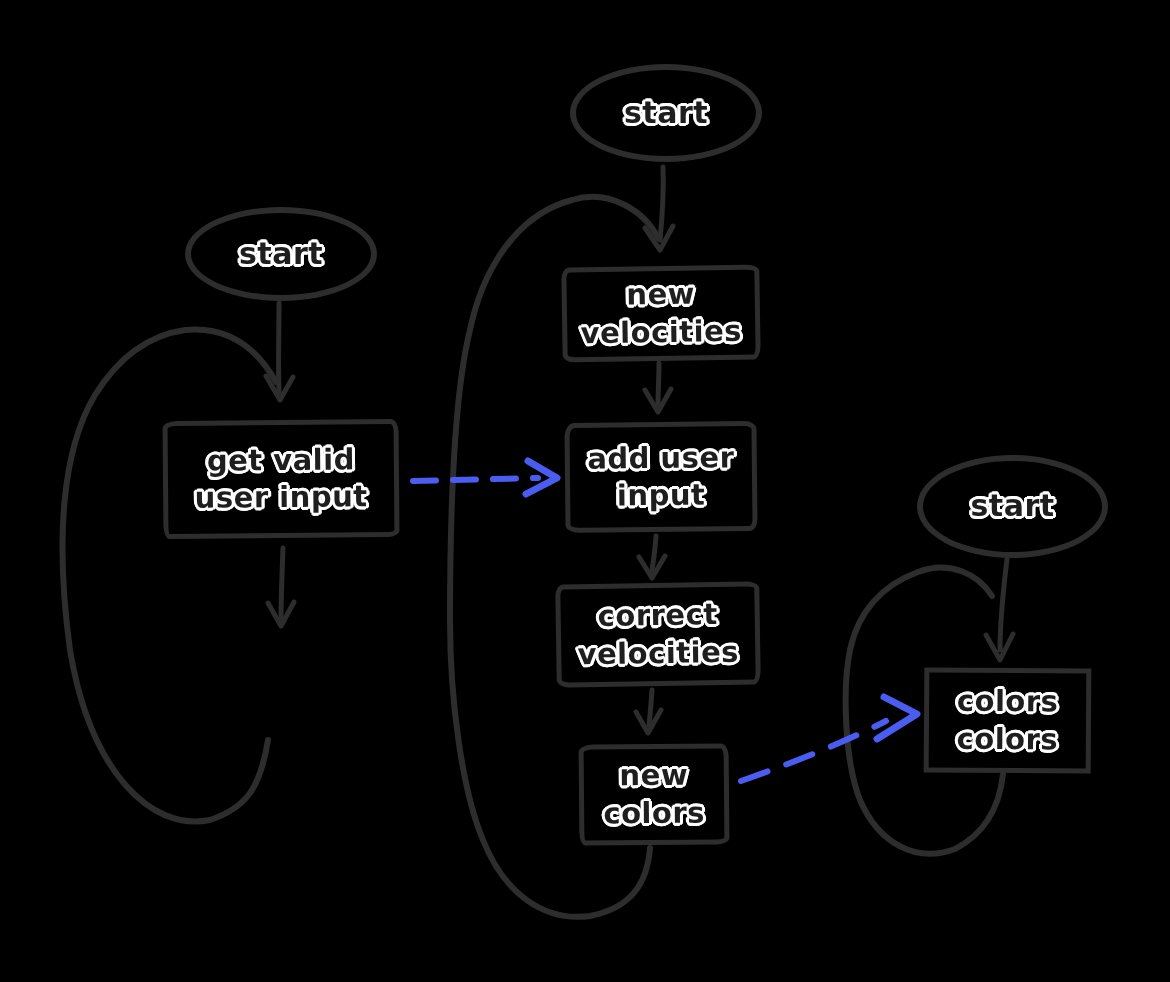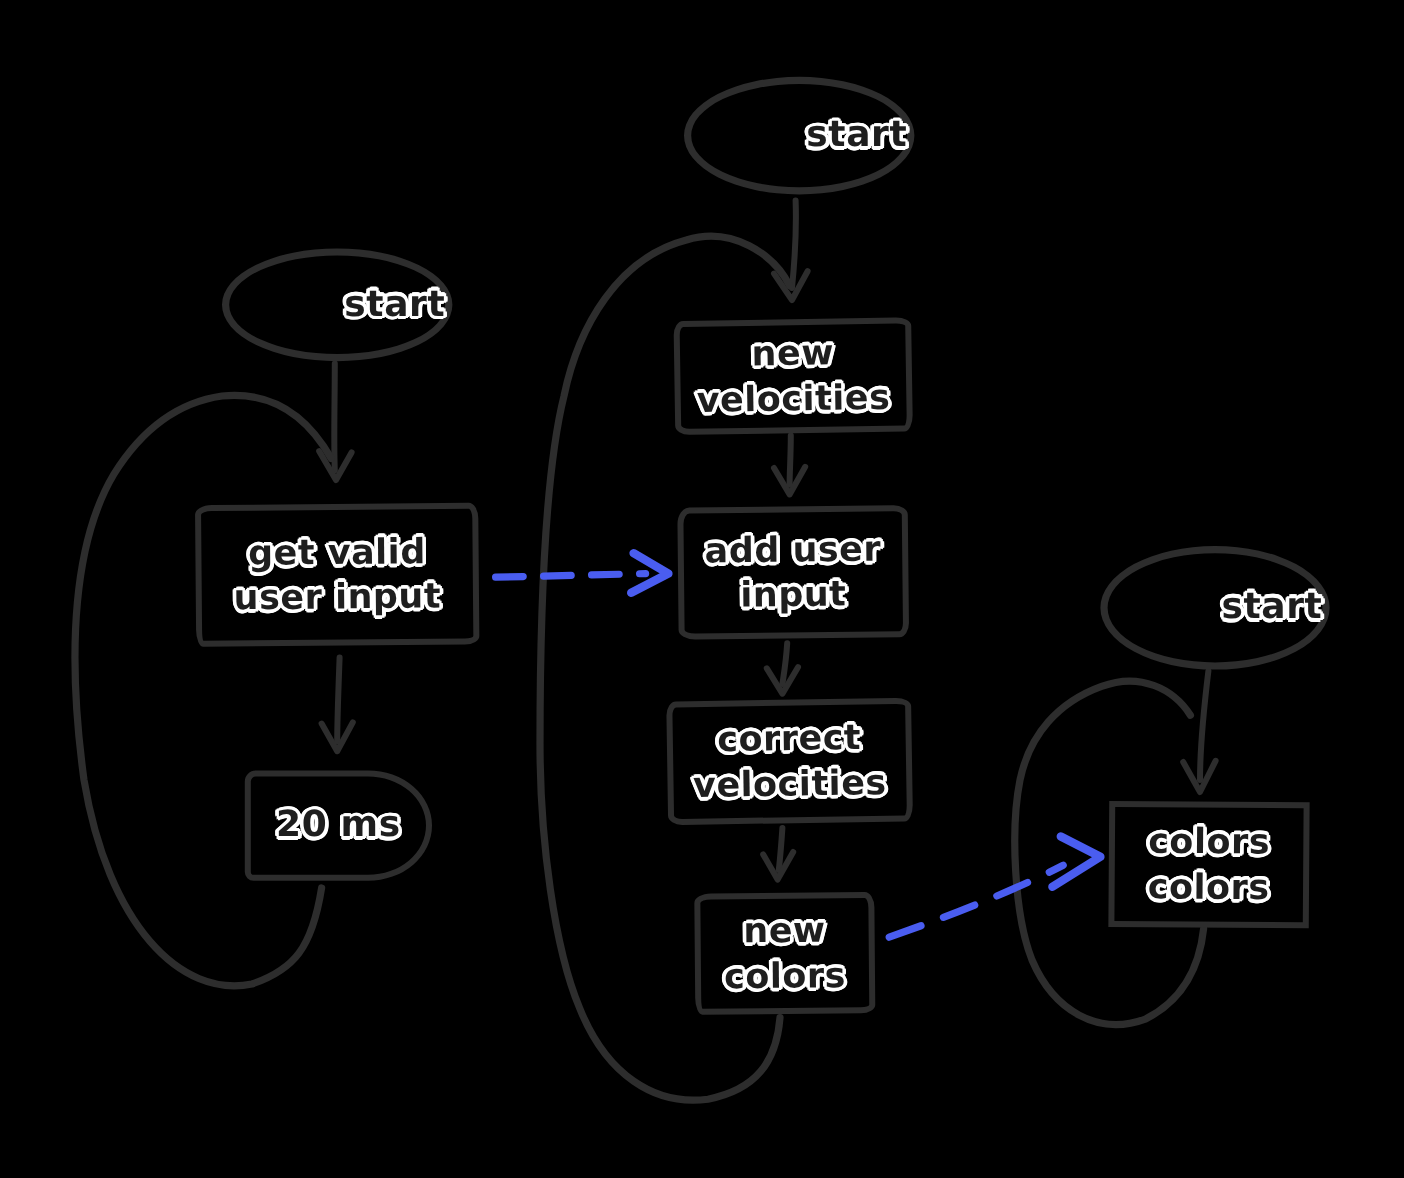--- a/index.html
+++ b/index.html
@@ -27,21 +27,20 @@
     display:block;
     text-shadow:
       0 -3px 0 #fff, 0 3px 0 #fff, -3px 0 0 #fff, 3px 0 0 #fff,
       -2px -2px 0 #fff, 2px -2px 0 #fff, -2px 2px 0 #fff, 2px 2px 0 #fff,
       -3px -1px 0 #fff, 3px 1px 0 #fff, -1px 3px 0 #fff, 1px -3px 0 #fff;
   }
   .ellipse{
     border:6px solid #2d2d2d;
     border-radius:50%;
     font-size:30px;
-    align-items:flex-end;
   }
   .box{
     border:5px solid #2d2d2d;
     font-size:29px;
   }
   
   .r1{border-radius:14px 8px 12px 6px / 8px 13px 7px 14px; transform:rotate(-0.5deg);}
   .r2{border-radius:8px 13px 7px 12px / 12px 7px 14px 8px; transform:rotate(-0.9deg);}
   .r3{border-radius:10px 12px 8px 14px / 14px 8px 12px 8px; transform:rotate(-0.6deg);}
 
@@ -100,23 +99,20 @@
     <path stroke="#4a5df0" stroke-width="7" d="M 884,697 L 917,714 L 877,739"></path>
   </svg>
 
   <div class="node ellipse n-left-start">
     <span>start</span>
   </div>
   <div class="node box r1 n-get-valid">
     <span>get valid</span>
     <span>user input</span>
   </div>
-  <div class="node box n-delay">
-    <span>20 ms</span>
-  </div>
 
   <div class="node ellipse n-mid-start">
     <span>start</span>
   </div>
   <div class="node box r2 n-new-vel">
     <span>new</span>
     <span>velocities</span>
   </div>
   <div class="node box r3 n-add-user">
     <span>add user</span>

